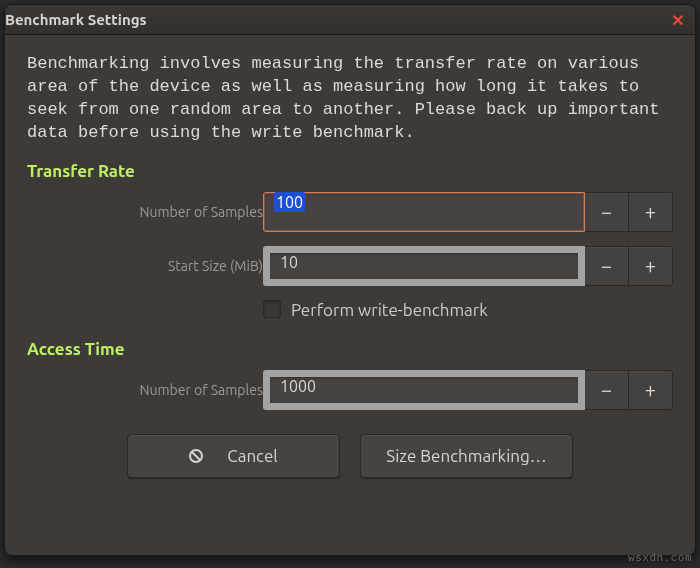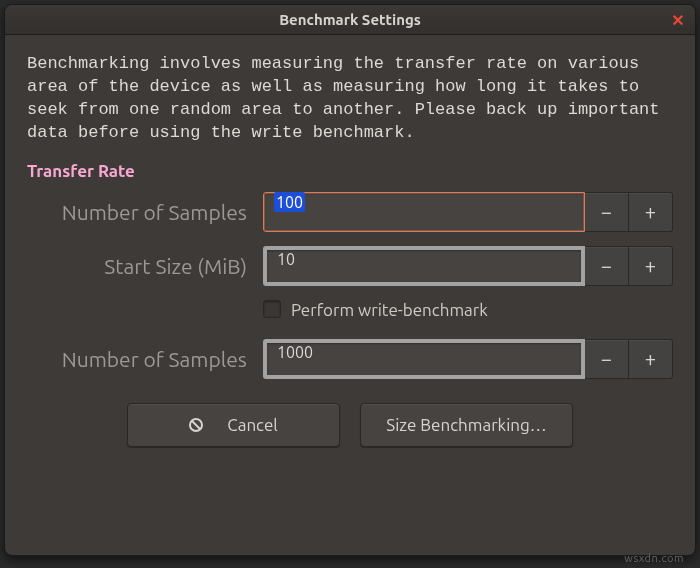--- a/index.html
+++ b/index.html
@@ -26,21 +26,20 @@
     height: 30px;
     background: linear-gradient(#3c3835, #322f2c);
     border-bottom: 1px solid #1e1c1a;
     display: flex;
     align-items: center;
     position: relative;
     border-radius: 8px 8px 0 0;
   }
   .titlebar-title {
     flex: 1;
-    text-align: center;
     color: #d9d4cf;
     font-size: 15px;
     font-weight: bold;
   }
   .close-btn {
     position: absolute;
     right: 6px;
     top: 4px;
     width: 22px;
     height: 22px;
@@ -60,44 +59,44 @@
   .description {
     font-size: 17px;
     line-height: 1.35;
     color: #ddd9d4;
     margin-bottom: 16px;
     font-family: Liberation Mono, monospace;
   }
   .section-title {
     font-size: 17px;
     font-weight: bold;
-    color: #f9a8d4;
+    color: #bef264;
     margin-bottom: 12px;
   }
   .form-row {
     display: flex;
     align-items: center;
     margin-bottom: 14px;
   }
   .form-label {
     width: 236px;
     text-align: right;
-    padding-right: 16px;
+    padding-right: 0;
     color: #9c9894;
-    font-size: 21px;
+    font-size: 14px;
   }
   .input-group {
     flex: 1;
     display: flex;
     height: 40px;
   }
   .text-input {
     flex: 1;
     background: #464341;
-    border: 4px solid #a3a3a3;
+    border: 7px solid #a3a3a3;
     color: #ddd8d3;
     font-size: 16px;
     padding: 0 10px;
     outline: none;
     border-radius: 3px 0 0 3px;
     box-shadow: inset 0 1px 2px rgba(0,0,0,0.3);
   }
   .text-input.focused {
     border: 1px solid #d77b5a;
     box-shadow: inset 0 0 0 1px rgba(215,123,90,0.4), inset 0 1px 2px rgba(0,0,0,0.3);
@@ -165,25 +164,26 @@
     width: 14px; height:14px; border:2px solid #d9d4cf; border-radius:50%;
     position: relative; display:inline-block;
   }
   .cancel-icon::after {
     content:''; position:absolute; left:2px; top:5px; width:10px; height:2px;
     background:#d9d4cf; transform:rotate(45deg); transform-origin:center;
     left:-1px; top:4px; width:12px;
   }
   .watermark {
     position: absolute;
-    right: 16px;
+    right: 8px;
     bottom: 4px;
     font-size: 11px;
     color: #6a6660;
     letter-spacing: 0.5px;
+    font-family: Liberation Mono, monospace;
   }
 </style>
 </head>
 <body>
 
 <div class="window">
   <div class="titlebar">
     <div class="titlebar-title">Benchmark Settings</div>
     <div class="close-btn">
       <span>✕</span>
@@ -211,20 +211,21 @@
         <div class="step-btn">−</div>
         <div class="step-btn">+</div>
       </div>
     </div>
 
     <div class="checkbox-row">
       <div class="checkbox"></div>
       <div class="checkbox-label">Perform write-benchmark</div>
     </div>
 
+    <div class="section-title">Access Time</div>
 
     <div class="form-row">
       <div class="form-label">Number of Samples</div>
       <div class="input-group">
         <div class="text-input">1000</div>
         <div class="step-btn">−</div>
         <div class="step-btn">+</div>
       </div>
     </div>
 

